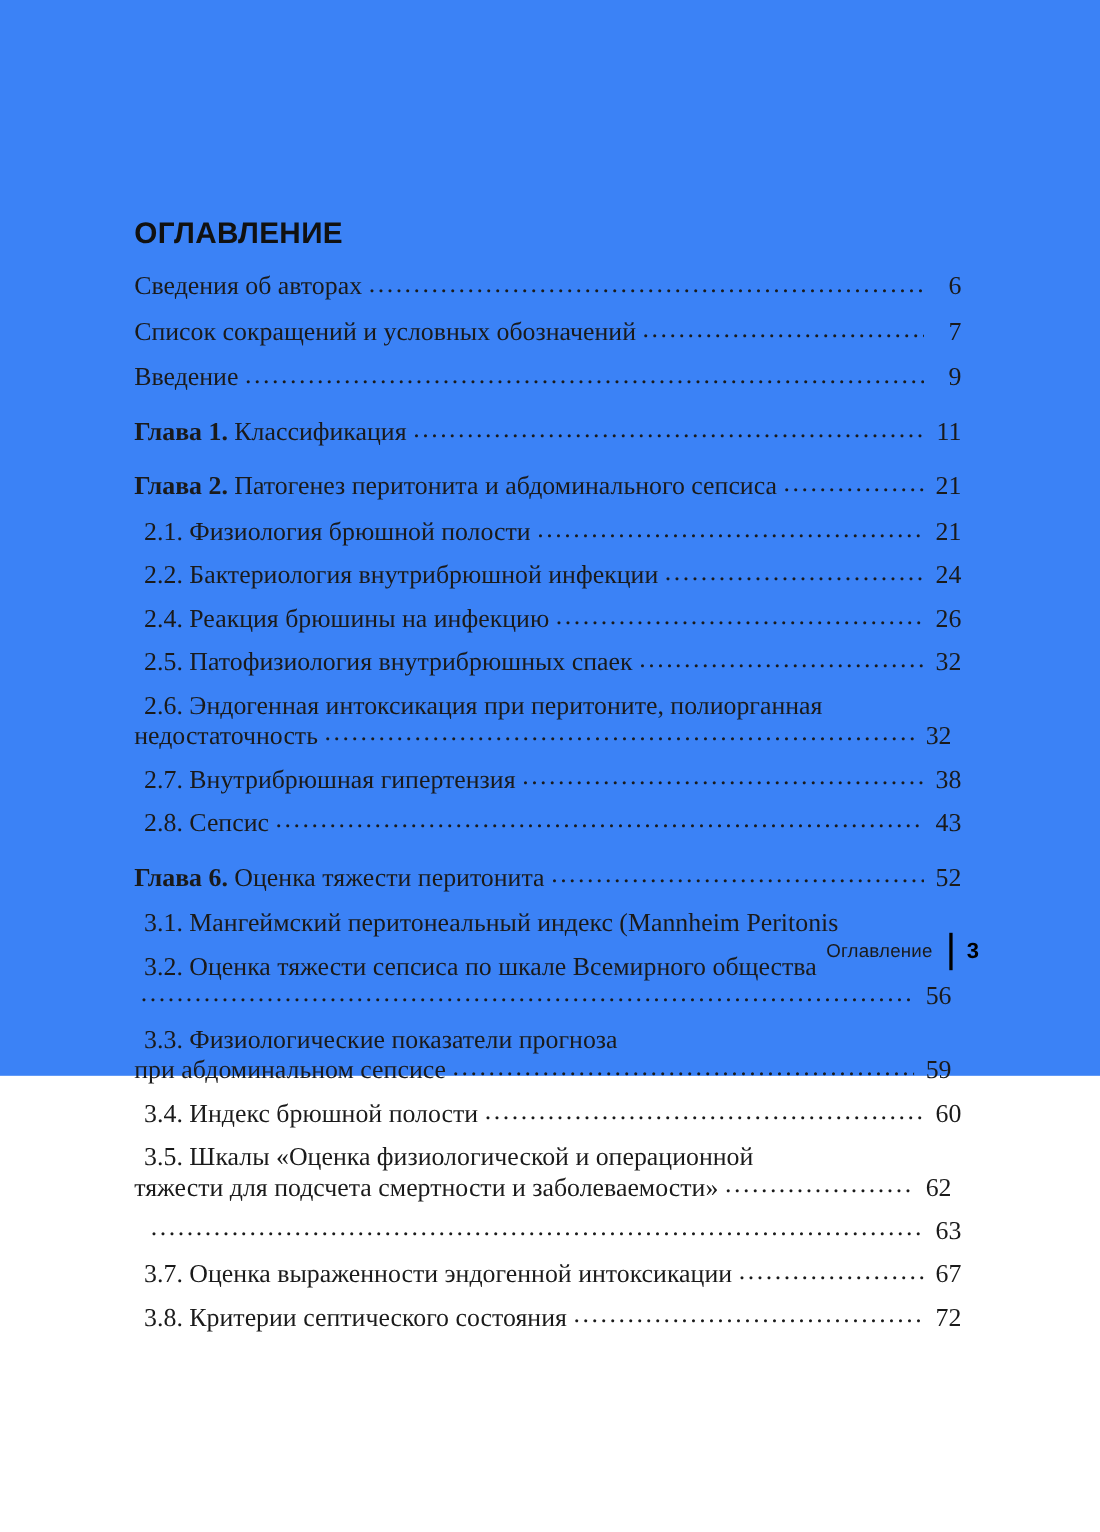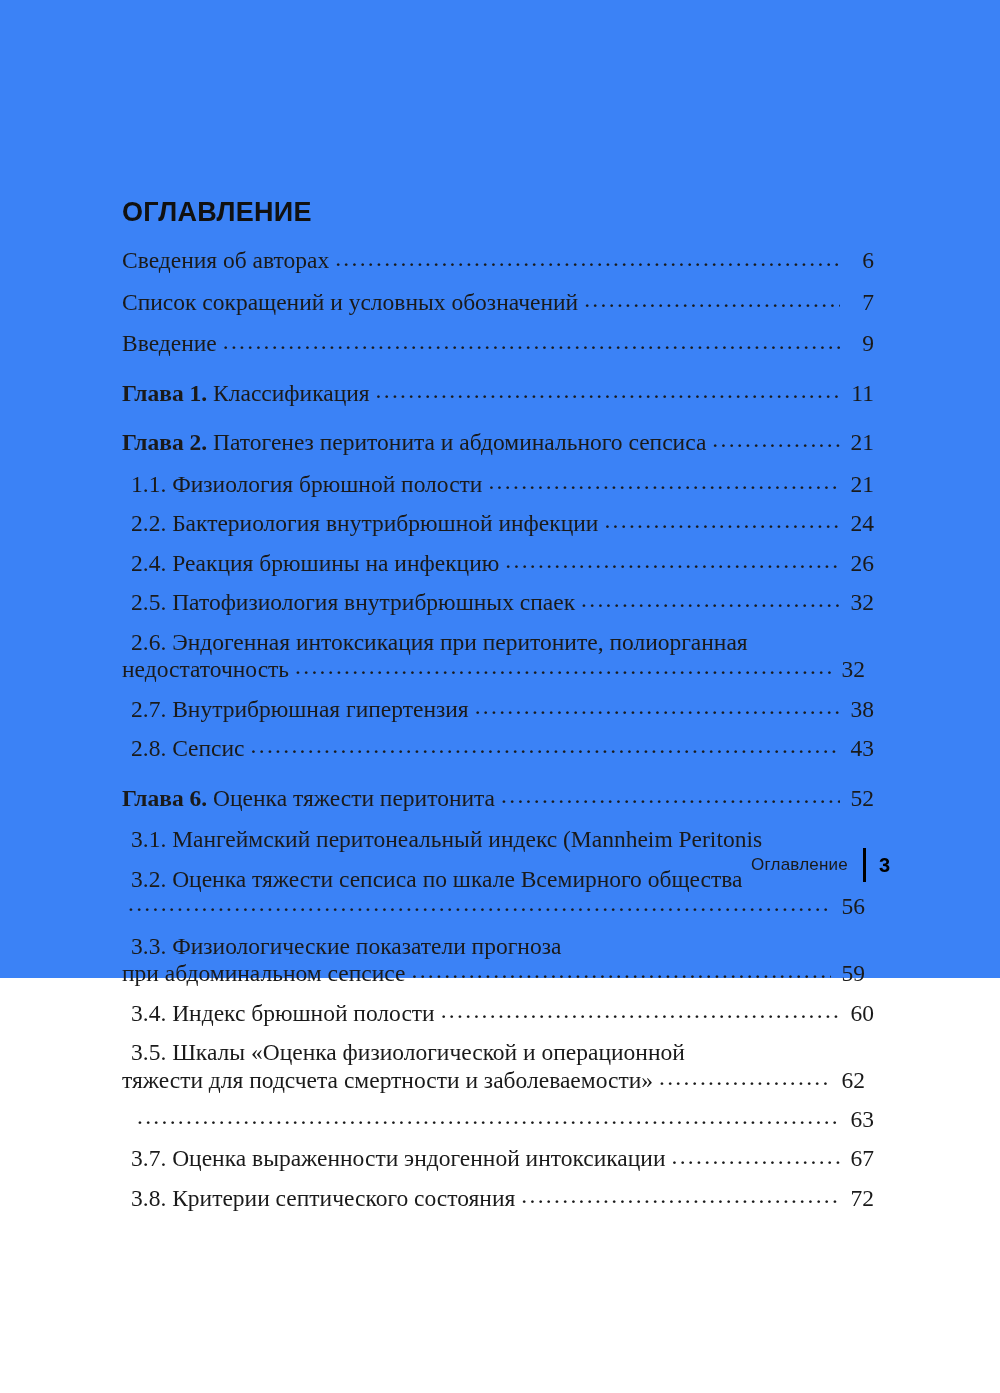--- a/index.html
+++ b/index.html
@@ -180,21 +180,21 @@
         </li>
         <li class="toc-entry lvl-chapter gap-before">
           <div class="toc-line">
             <span class="label"><span class="chap-num">Глава 2.</span> <span>Патогенез перитонита и абдоминального сепсиса</span></span>
             <span class="leader"></span>
             <span class="pageno">21</span>
           </div>
         </li>
         <li class="toc-entry lvl-section">
           <div class="toc-line">
-            <span class="label">1.1. Физиология брюшной полости</span>
+            <span class="label">2.1. Физиология брюшной полости</span>
             <span class="leader"></span>
             <span class="pageno">21</span>
           </div>
         </li>
         <li class="toc-entry lvl-section">
           <div class="toc-line">
             <span class="label">2.2. Бактериология внутрибрюшной инфекции</span>
             <span class="leader"></span>
             <span class="pageno">24</span>
           </div>

